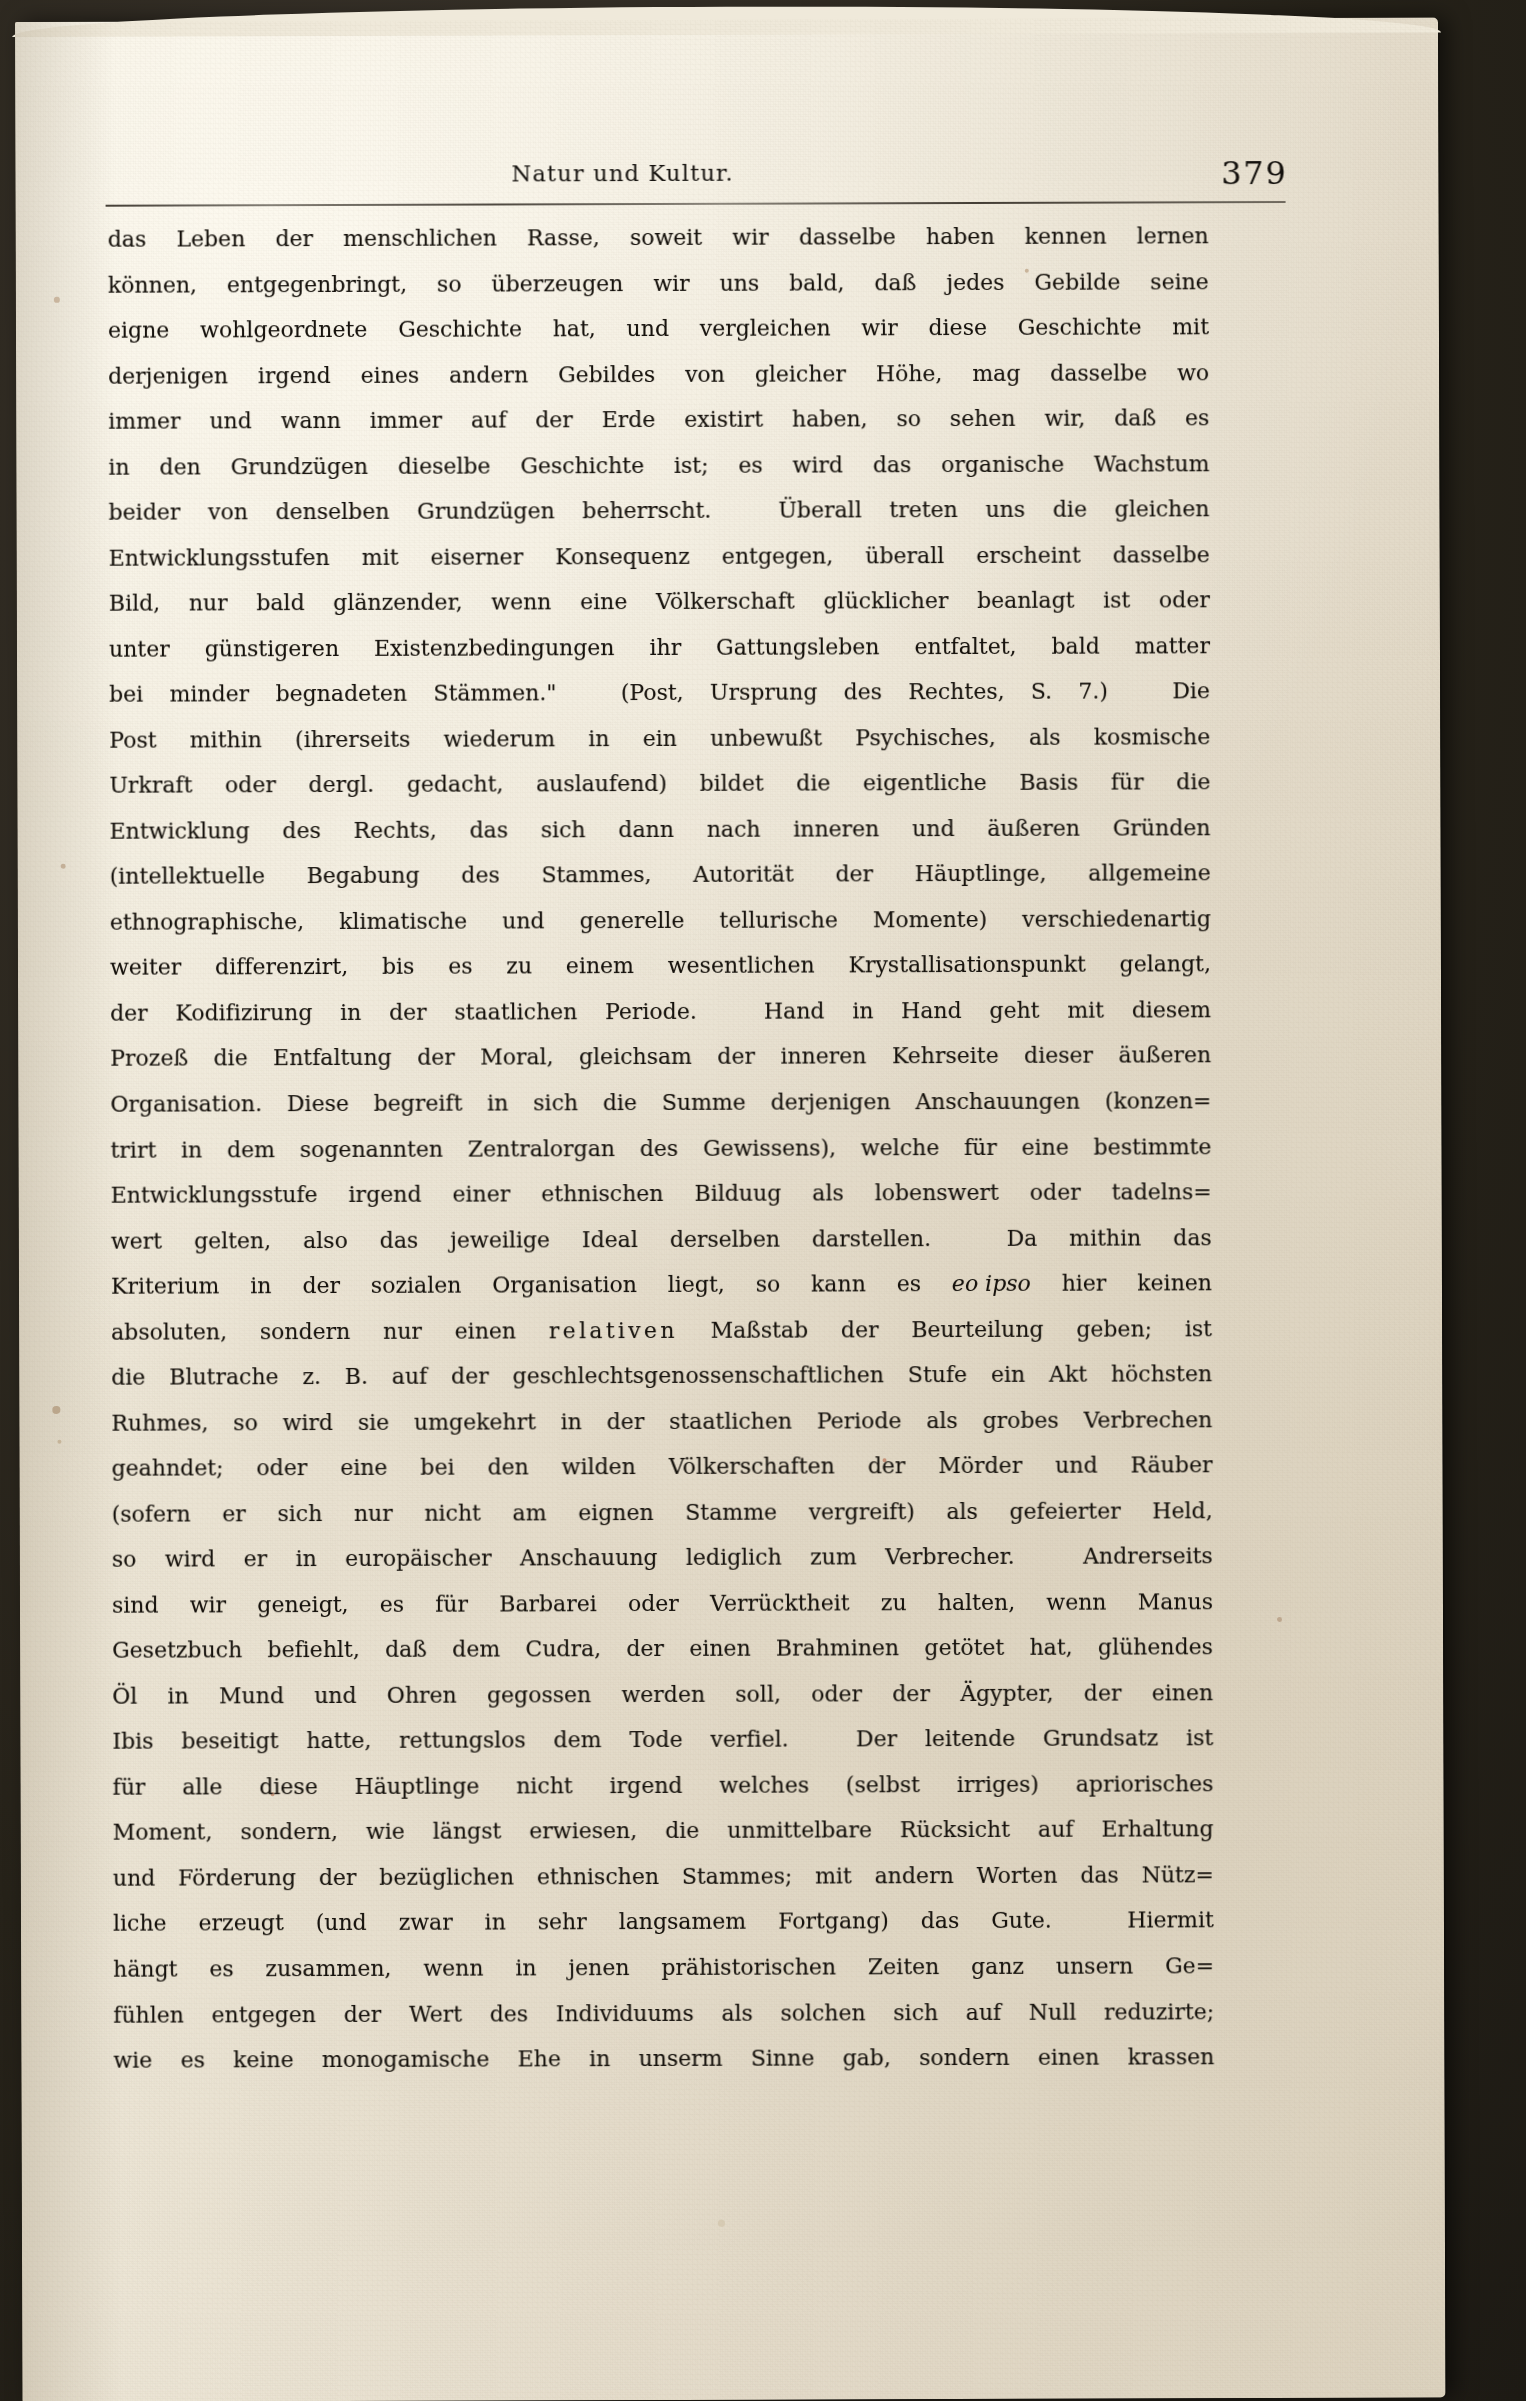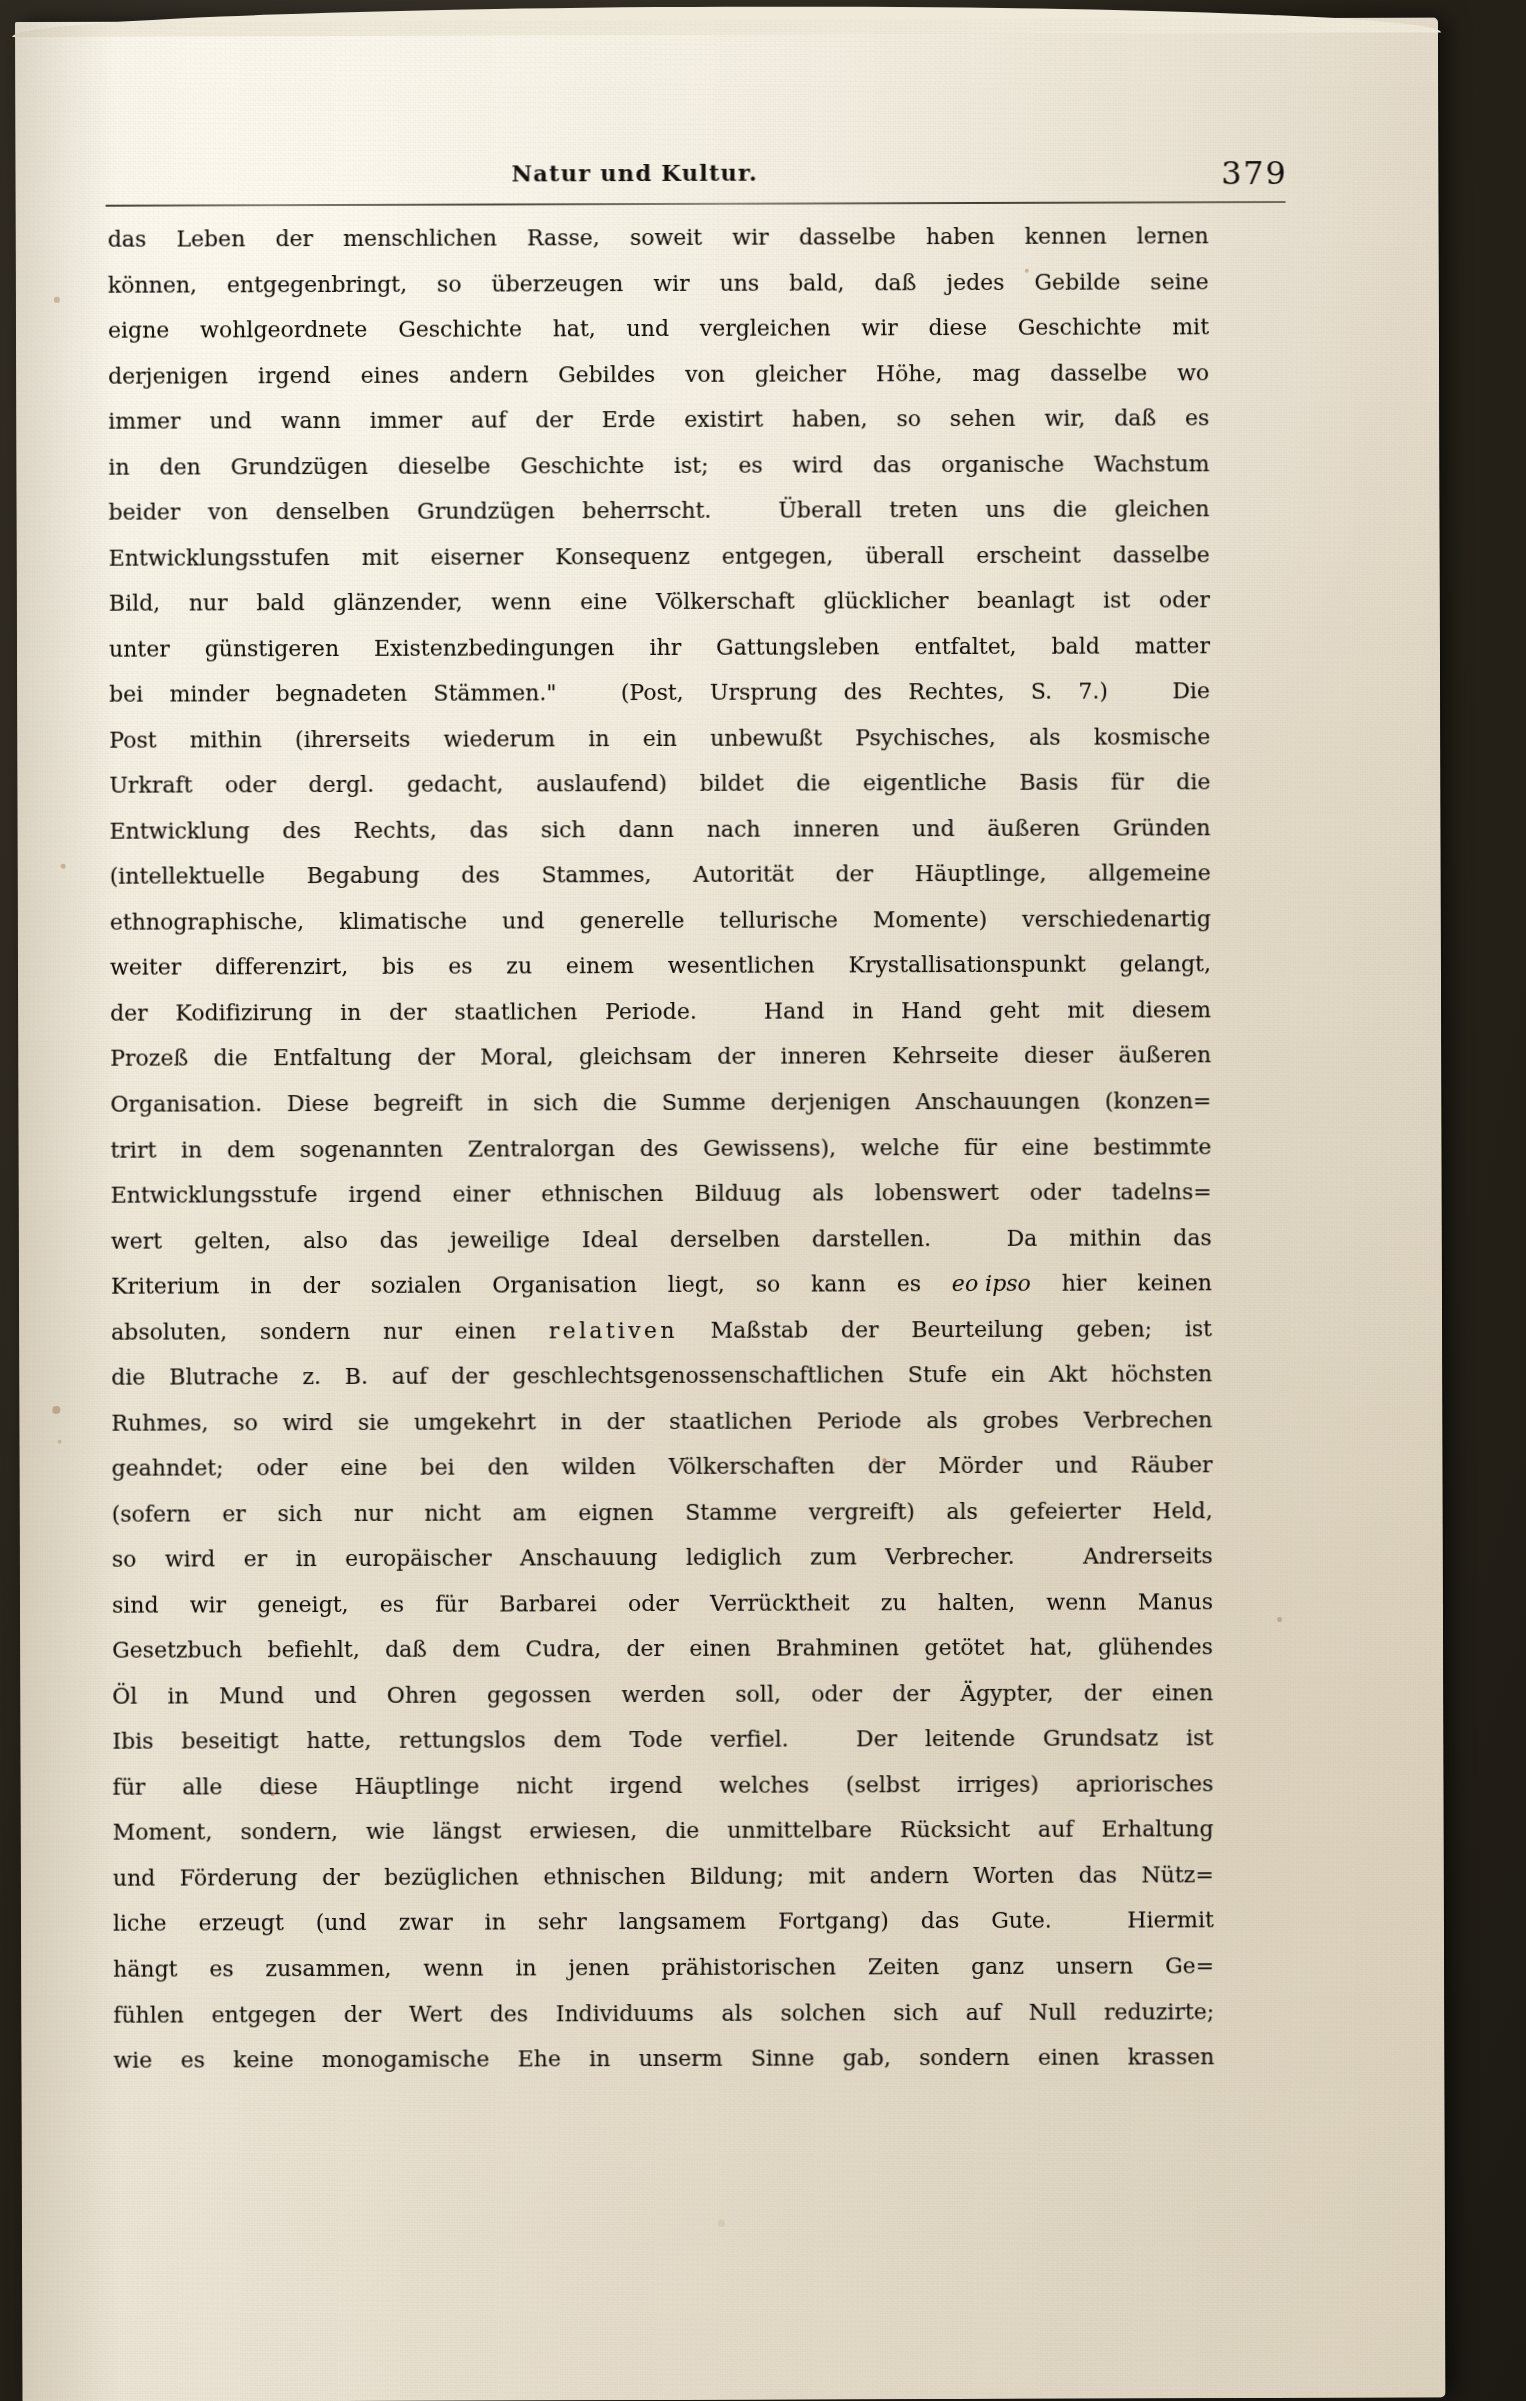--- a/index.html
+++ b/index.html
@@ -85,21 +85,21 @@
   
   .runhead {
     position: relative;
     height: 52px;
   }
   .runhead-title {
     position: absolute;
     left: 404px;
     top: 0;
     font-family: "DejaVu Serif", serif;
-    font-weight: 700;
+    font-weight: 400;
     font-size: 22.5px;
     letter-spacing: 1.2px;
     color: #1a1713;
     font-feature-settings: "liga" 0;
   }
   .runhead-folio {
     position: absolute;
     right: -79px;
     top: -4.2px;
     font-family: "DejaVu Serif", serif;
@@ -209,21 +209,21 @@
         <div class="ln" style="top: 1184px;"><span>Ruhmes,</span><span>so</span><span>wird</span><span>sie</span><span>umgekehrt</span><span>in</span><span>der</span><span>staatlichen</span><span>Periode</span><span>als</span><span>grobes</span><span>Verbrechen</span></div>
         <div class="ln" style="top: 1229px;"><span>geahndet;</span><span>oder</span><span>eine</span><span>bei</span><span>den</span><span>wilden</span><span>Völkerschaften</span><span>der</span><span>Mörder</span><span>und</span><span>Räuber</span></div>
         <div class="ln" style="top: 1275px;"><span>(sofern</span><span>er</span><span>sich</span><span>nur</span><span>nicht</span><span>am</span><span>eignen</span><span>Stamme</span><span>vergreift)</span><span>als</span><span>gefeierter</span><span>Held,</span></div>
         <div class="ln" style="top: 1320px;"><span>so</span><span>wird</span><span>er</span><span>in</span><span>europäischer</span><span>Anschauung</span><span>lediglich</span><span>zum</span><span>Verbrecher.</span><span style="width: 11.7px;"> </span><span>Andrerseits</span></div>
         <div class="ln" style="top: 1366px;"><span>sind</span><span>wir</span><span>geneigt,</span><span>es</span><span>für</span><span>Barbarei</span><span>oder</span><span>Verrücktheit</span><span>zu</span><span>halten,</span><span>wenn</span><span>Manus</span></div>
         <div class="ln" style="top: 1411px;"><span>Gesetzbuch</span><span>befiehlt,</span><span>daß</span><span>dem</span><span>Cudra,</span><span>der</span><span>einen</span><span>Brahminen</span><span>getötet</span><span>hat,</span><span>glühendes</span></div>
         <div class="ln" style="top: 1457px;"><span>Öl</span><span>in</span><span>Mund</span><span>und</span><span>Ohren</span><span>gegossen</span><span>werden</span><span>soll,</span><span>oder</span><span>der</span><span>Ägypter,</span><span>der</span><span>einen</span></div>
         <div class="ln" style="top: 1502px;"><span>Ibis</span><span>beseitigt</span><span>hatte,</span><span>rettungslos</span><span>dem</span><span>Tode</span><span>verfiel.</span><span style="width: 11.7px;"> </span><span>Der</span><span>leitende</span><span>Grundsatz</span><span>ist</span></div>
         <div class="ln" style="top: 1548px;"><span>für</span><span>alle</span><span>diese</span><span>Häuptlinge</span><span>nicht</span><span>irgend</span><span>welches</span><span>(selbst</span><span>irriges)</span><span>apriorisches</span></div>
         <div class="ln" style="top: 1593px;"><span>Moment,</span><span>sondern,</span><span>wie</span><span>längst</span><span>erwiesen,</span><span>die</span><span>unmittelbare</span><span>Rücksicht</span><span>auf</span><span>Erhaltung</span></div>
-        <div class="ln" style="top: 1639px;"><span>und</span><span>Förderung</span><span>der</span><span>bezüglichen</span><span>ethnischen</span><span>Bildung;</span><span>mit</span><span>andern</span><span>Worten</span><span>das</span><span>Nütz=</span></div>
+        <div class="ln" style="top: 1639px;"><span>und</span><span>Förderung</span><span>der</span><span>bezüglichen</span><span>ethnischen</span><span>Stammes;</span><span>mit</span><span>andern</span><span>Worten</span><span>das</span><span>Nütz=</span></div>
         <div class="ln" style="top: 1684px;"><span>liche</span><span>erzeugt</span><span>(und</span><span>zwar</span><span>in</span><span>sehr</span><span>langsamem</span><span>Fortgang)</span><span>das</span><span>Gute.</span><span style="width: 11.7px;"> </span><span>Hiermit</span></div>
         <div class="ln" style="top: 1730px;"><span>hängt</span><span>es</span><span>zusammen,</span><span>wenn</span><span>in</span><span>jenen</span><span>prähistorischen</span><span>Zeiten</span><span>ganz</span><span>unsern</span><span>Ge=</span></div>
         <div class="ln" style="top: 1776px;"><span>fühlen</span><span>entgegen</span><span>der</span><span>Wert</span><span>des</span><span>Individuums</span><span>als</span><span>solchen</span><span>sich</span><span>auf</span><span>Null</span><span>reduzirte;</span></div>
         <div class="ln" style="top: 1821px; justify-content: space-between;"><span>wie</span><span>es</span><span>keine</span><span>monogamische</span><span>Ehe</span><span>in</span><span>unserm</span><span>Sinne</span><span>gab,</span><span>sondern</span><span>einen</span><span>krassen</span></div>
       </div>
 
   </div>
 </div>
 
 

